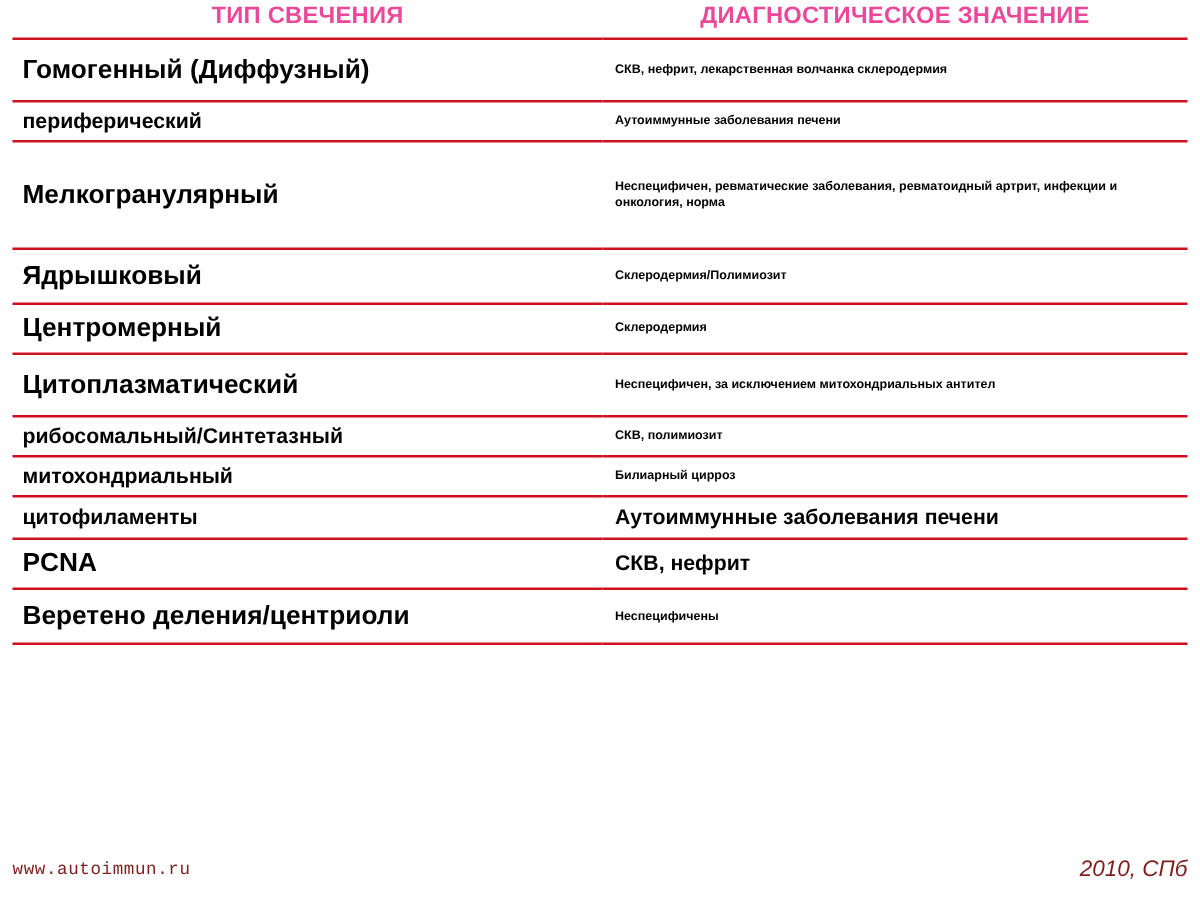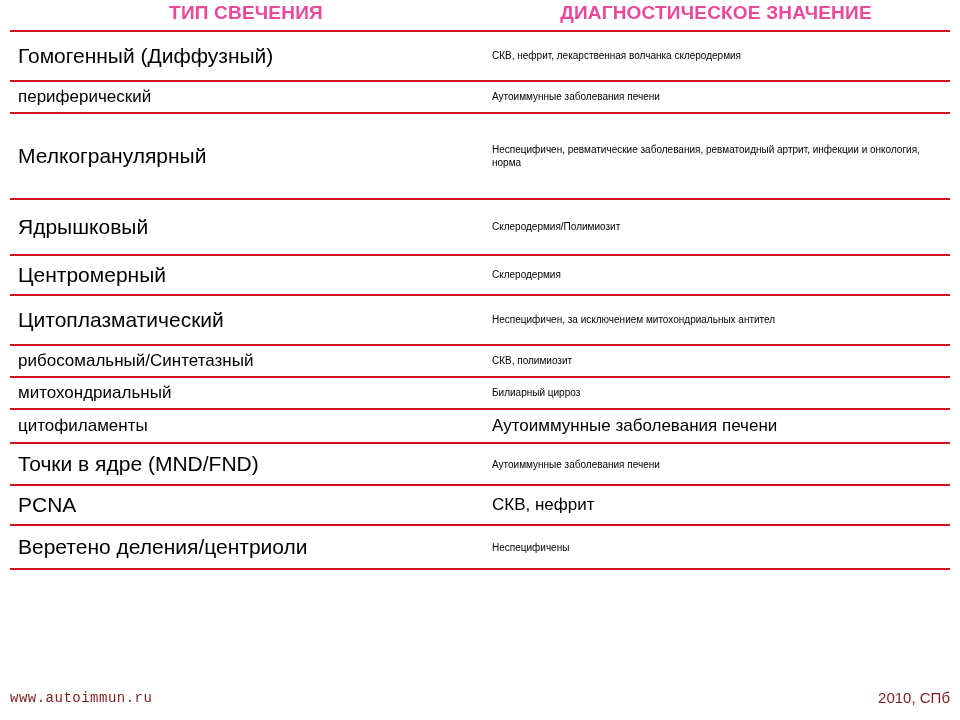--- a/index.html
+++ b/index.html
@@ -36,20 +36,21 @@
     text-align: center;
     padding: 2px 4px 6px 4px;
     border: none;
     letter-spacing: 0.2px;
   }
   tbody td {
     border-top: 2px solid #cf1020;
     border-bottom: 2px solid #cf1020;
     vertical-align: middle;
     padding: 5px 6px;
+    font-weight: bold;
   }
   tbody tr td.left {
     border-right: none;
     padding-left: 8px;
   }
   tbody tr td.right {
     border-left: none;
     padding-left: 10px;
   }
   
@@ -69,21 +70,22 @@
     align-items: center;
     font-size: 15px;
     color: #7f1d1d;
   }
   .footer .site {
     font-family: "Liberation Mono", monospace;
     letter-spacing: 0.5px;
     font-size: 14px;
   }
   .footer .date {
-    font-size: 15px;
+    font-size: 18px;
+    font-style: italic;
   }
 </style>
 </head>
 <body>
 
 <div class="page">
 
   <table class="slide-table">
     <colgroup>
         <col class="c1">
@@ -106,21 +108,21 @@
         <td class="left lbl-md">периферический</td>
         <td class="right val">Аутоиммунные заболевания печени</td>
       </tr>
 
       <tr style="height:86px;">
         <td class="left lbl-xl">Мелкогранулярный</td>
         <td class="right val">Неспецифичен, ревматические заболевания, ревматоидный артрит, инфекции и онкология,  норма</td>
       </tr>
 
 
-      <tr style="height:56px;">
+      <tr style="height:44px;">
         <td class="left lbl-xl">Ядрышковый</td>
         <td class="right val">Склеродермия/Полимиозит</td>
       </tr>
 
       <tr style="height:40px;">
         <td class="left lbl-xl">Центромерный</td>
         <td class="right val">Склеродермия</td>
       </tr>
 
       <tr style="height:50px;">
@@ -136,24 +138,20 @@
       <tr style="height:32px;">
         <td class="left lbl-md">митохондриальный</td>
         <td class="right val">Билиарный цирроз</td>
       </tr>
 
       <tr style="height:32px;">
         <td class="left lbl-md">цитофиламенты</td>
         <td class="right val-lg">Аутоиммунные заболевания печени</td>
       </tr>
 
-      <tr style="height:42px;">
-        <td class="left lbl-xl">Точки в ядре (MND/FND)</td>
-        <td class="right val">Аутоиммунные заболевания печени</td>
-      </tr>
 
       <tr style="height:40px;">
         <td class="left lbl-xl">PCNA</td>
         <td class="right val-lg">СКВ, нефрит</td>
       </tr>
 
       <tr style="height:44px;">
         <td class="left lbl-xl">Веретено деления/центриоли</td>
         <td class="right val">Неспецифичены</td>
       </tr>

